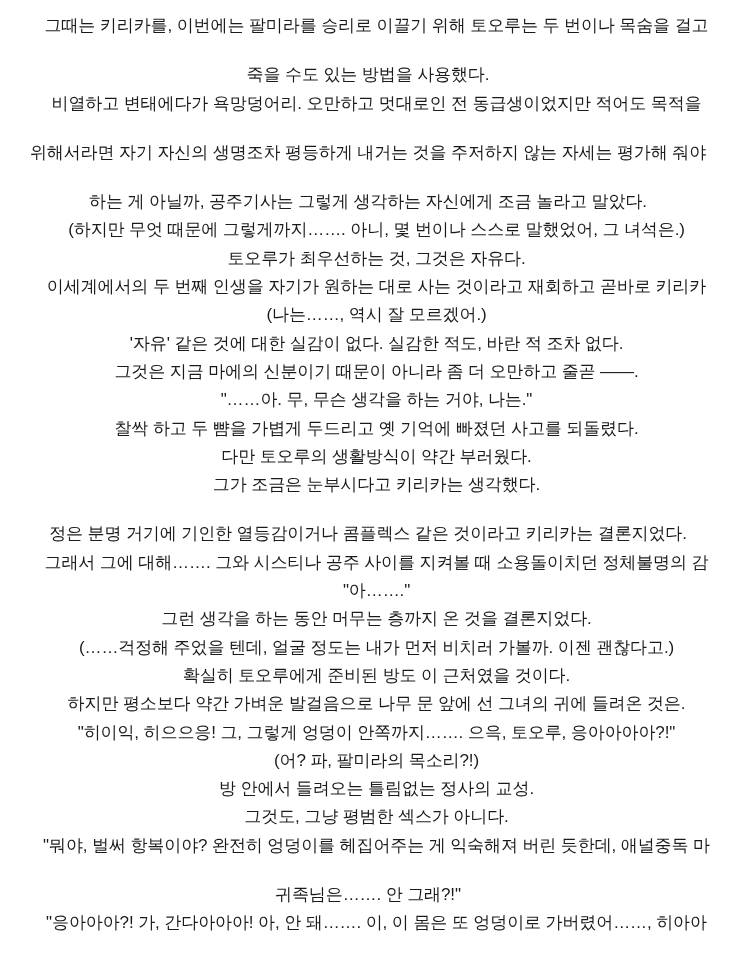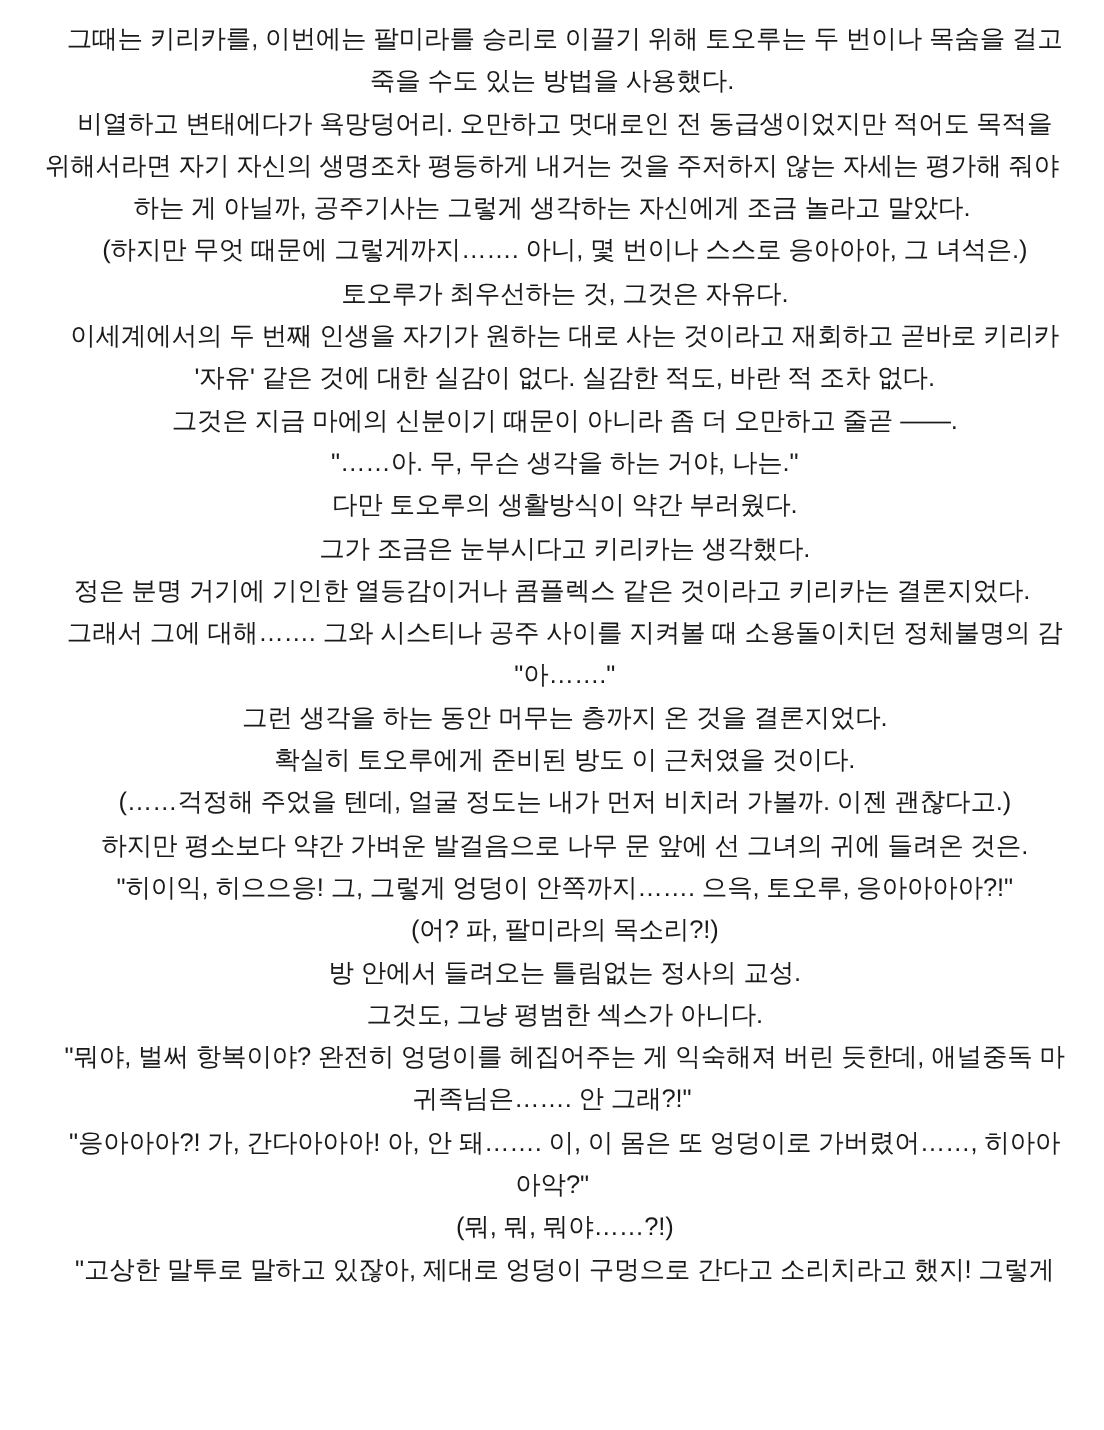--- a/index.html
+++ b/index.html
@@ -27,46 +27,49 @@
     text-align: center;
     letter-spacing: -0.1px;
     word-break: break-all;
     margin: 0;
   }
   .indent {
     text-indent: 17px;
   }
   .noindent {
     text-indent: 0;
+    margin-top: 21px;
   }
 </style>
 </head>
 <body>
 
 <div id="page">
   <div id="body-text">
       <p class="para indent">그때는 키리카를, 이번에는 팔미라를 승리로 이끌기 위해 토오루는 두 번이나 목숨을 걸고</p>
       <p class="para noindent">죽을 수도 있는 방법을 사용했다.</p>
       <p class="para indent">비열하고 변태에다가 욕망덩어리. 오만하고 멋대로인 전 동급생이었지만 적어도 목적을</p>
       <p class="para noindent">위해서라면 자기 자신의 생명조차 평등하게 내거는 것을 주저하지 않는 자세는 평가해 줘야</p>
       <p class="para noindent">하는 게 아닐까, 공주기사는 그렇게 생각하는 자신에게 조금 놀라고 말았다.</p>
-      <p class="para indent">(하지만 무엇 때문에 그렇게까지……. 아니, 몇 번이나 스스로 응아아아, 그 녀석은.)</p>
+      <p class="para indent">(하지만 무엇 때문에 그렇게까지……. 아니, 몇 번이나 스스로 말했었어, 그 녀석은.)</p>
       <p class="para indent">토오루가 최우선하는 것, 그것은 자유다.</p>
       <p class="para indent">이세계에서의 두 번째 인생을 자기가 원하는 대로 사는 것이라고 재회하고 곧바로 키리카</p>
+      <p class="para indent">(나는……, 역시 잘 모르겠어.)</p>
       <p class="para indent">'자유' 같은 것에 대한 실감이 없다. 실감한 적도, 바란 적 조차 없다.</p>
       <p class="para indent">그것은 지금 마에의 신분이기 때문이 아니라 좀 더 오만하고 줄곧 ——.</p>
       <p class="para indent">"……아. 무, 무슨 생각을 하는 거야, 나는."</p>
+      <p class="para indent">찰싹 하고 두 뺨을 가볍게 두드리고 옛 기억에 빠졌던 사고를 되돌렸다.</p>
       <p class="para indent">다만 토오루의 생활방식이 약간 부러웠다.</p>
       <p class="para indent">그가 조금은 눈부시다고 키리카는 생각했다.</p>
       <p class="para noindent">정은 분명 거기에 기인한 열등감이거나 콤플렉스 같은 것이라고 키리카는 결론지었다.</p>
       <p class="para indent">그래서 그에 대해……. 그와 시스티나 공주 사이를 지켜볼 때 소용돌이치던 정체불명의 감</p>
       <p class="para indent">"아……."</p>
       <p class="para indent">그런 생각을 하는 동안 머무는 층까지 온 것을 결론지었다.</p>
+      <p class="para indent">(……걱정해 주었을 텐데, 얼굴 정도는 내가 먼저 비치러 가볼까. 이젠 괜찮다고.)</p>
       <p class="para indent">확실히 토오루에게 준비된 방도 이 근처였을 것이다.</p>
-      <p class="para indent">(……걱정해 주었을 텐데, 얼굴 정도는 내가 먼저 비치러 가볼까. 이젠 괜찮다고.)</p>
       <p class="para indent">하지만 평소보다 약간 가벼운 발걸음으로 나무 문 앞에 선 그녀의 귀에 들려온 것은.</p>
       <p class="para indent">"히이익, 히으으응! 그, 그렇게 엉덩이 안쪽까지……. 으윽, 토오루, 응아아아아?!"</p>
       <p class="para indent">(어? 파, 팔미라의 목소리?!)</p>
       <p class="para indent">방 안에서 들려오는 틀림없는 정사의 교성.</p>
       <p class="para indent">그것도, 그냥 평범한 섹스가 아니다.</p>
       <p class="para indent">"뭐야, 벌써 항복이야? 완전히 엉덩이를 헤집어주는 게 익숙해져 버린 듯한데, 애널중독 마</p>
       <p class="para noindent">귀족님은……. 안 그래?!"</p>
       <p class="para indent">"응아아아?! 가, 간다아아아! 아, 안 돼……. 이, 이 몸은 또 엉덩이로 가버렸어……, 히아아</p>
       <p class="para noindent">아악?"</p>
       <p class="para indent">(뭐, 뭐, 뭐야……?!)</p>

